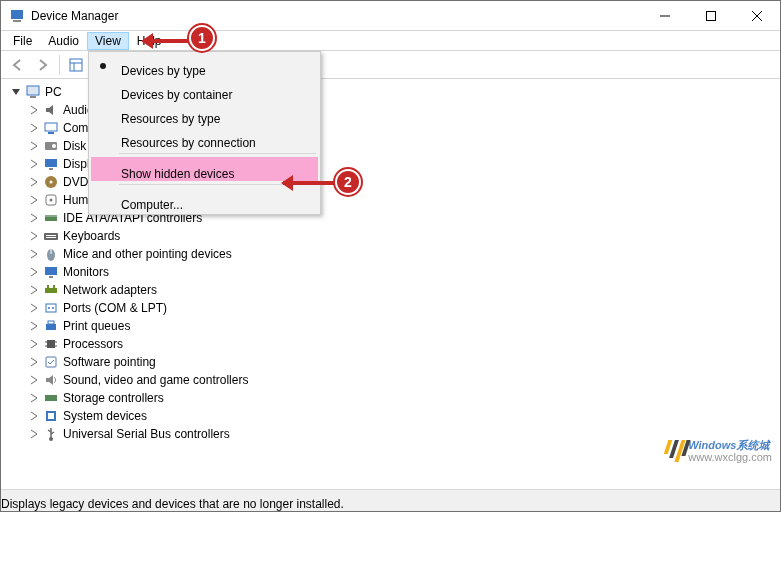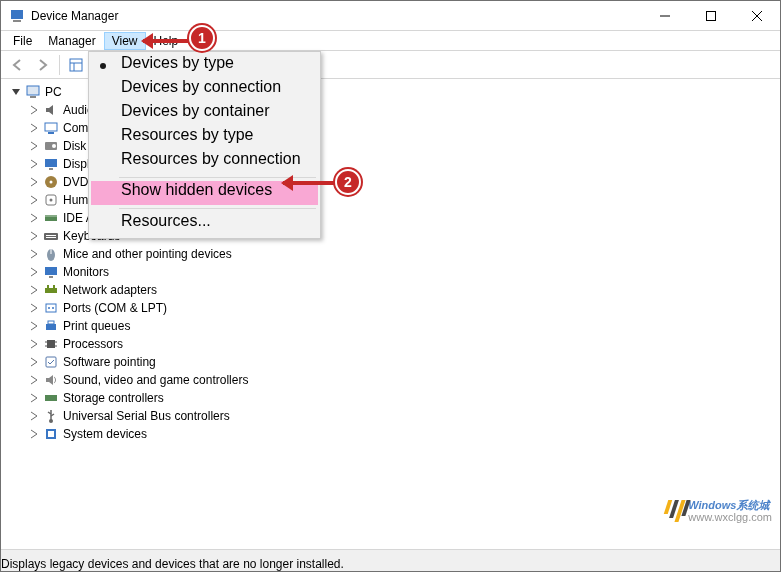--- a/index.html
+++ b/index.html
@@ -1,38 +1,38 @@
 <!DOCTYPE html>
 <html><head>
 <meta charset="utf-8">
 <style>
   * { box-sizing: border-box; }
   html, body { margin:0; padding:0; font-family: "Segoe UI", Tahoma, sans-serif; font-size:12px; color:#000; background:#fff; }
-  .window { width:781px; height:572px; border:1px solid #707070; display:flex; flex-direction:column; position:relative; background:#fff; }
+  .window { width:781px; height:512px; border:1px solid #707070; display:flex; flex-direction:column; position:relative; background:#fff; }
   .titlebar { height:30px; display:flex; align-items:center; border-bottom:1px solid #d6d6d6; }
   .titlebar .icon { width:16px; height:16px; margin:0 6px 0 8px; }
   .titlebar .title { flex:0 0 auto; font-size:12px; }
   .titlebar .spacer { flex:1; }
   .caption-btn { width:46px; height:30px; display:flex; align-items:center; justify-content:center; }
   .menubar { height:20px; display:flex; align-items:center; padding:0 4px; background:#fff; border-bottom:1px solid #d6d6d6; }
   .menu-item { padding:2px 8px; font-size:12px; cursor:default; }
   .menu-item.active { background:#cce8ff; border:1px solid #99d1ff; padding:1px 7px; }
   .toolbar { height:28px; display:flex; align-items:center; padding:0 4px; gap:2px; border-bottom:1px solid #d6d6d6; background:#fff; }
   .tb-btn { width:24px; height:24px; display:flex; align-items:center; justify-content:center; border:1px solid transparent; }
   .tb-sep { width:1px; height:20px; background:#d6d6d6; margin:0 2px; }
   .tree-area { flex:1; overflow:auto; background:#fff; padding:4px 0 16px 4px; position:relative; }
   .tree-root { font-size:12px; }
   .row { display:flex; align-items:center; height:18px; padding-left:4px; white-space:nowrap; }
   .row .caret { width:14px; height:14px; display:flex; align-items:center; justify-content:center; margin-right:2px; color:#6a6a6a; }
   .row .dev-icon { width:16px; height:16px; margin-right:4px; flex:0 0 auto; }
   .row .label { font-size:12px; }
   .children .row { padding-left:22px; }
   .statusbar { height:22px; border-top:1px solid #d6d6d6; display:flex; align-items:flex-end; padding:0 0; font-size:12px; background:#f0f0f0; }
   .dropdown { position:absolute; top:50px; left:87px; width:233px; background:#f2f2f2; border:1px solid #cccccc; box-shadow:2px 2px 4px rgba(0,0,0,.25); z-index:20; padding:2px; }
-  .dd-row { height:24px; display:flex; align-items:flex-start; font-size:16px; padding-left:30px; position:relative; cursor:default; }
+  .dd-row { height:24px; display:flex; align-items:flex-end; font-size:12px; padding-left:30px; position:relative; cursor:default; }
   .dd-row.highlight { background:#f9a8d4; }
   .dd-bullet { position:absolute; left:9px; top:9px; width:6px; height:6px; border-radius:50%; background:#1a1a1a; }
   .dd-sep { height:1px; background:#d7d7d7; margin:3px 2px 3px 28px; }
   .callout { position:absolute; width:26px; height:26px; background:#c62828; border:2px solid #fff; border-radius:50%; box-shadow:0 0 0 2px #c62828; color:#fff; font-weight:700; font-size:14px; display:flex; align-items:center; justify-content:center; z-index:30; }
   .arrow { position:absolute; height:4px; background:#c62828; z-index:29; }
   .arrow::before { content:""; position:absolute; left:-10px; top:-6px; border:8px solid transparent; border-right:12px solid #c62828; }
   .watermark { position:absolute; right:8px; bottom:26px; display:flex; align-items:center; opacity:.9; z-index:5; }
   .watermark .bars { display:flex; gap:2px; }
   .watermark .bars span { width:4px; background:#444; display:block; height:16px; transform:skewX(-18deg); }
   .watermark .txt { font-size:11px; line-height:12px; color:#3a76c4; }
@@ -66,21 +66,21 @@
     <div class="caption-btn caption-close">
         <svg width="10" height="10">
           <line x1="0" y1="0" x2="10" y2="10" stroke="#000"></line>
           <line x1="10" y1="0" x2="0" y2="10" stroke="#000"></line>
         </svg>
       </div>
   </div>
 
   <div class="menubar">
     <div class="menu-item">File</div>
-    <div class="menu-item">Manager</div>
+    <div class="menu-item">Audio</div>
     <div class="menu-item active">View</div>
     <div class="menu-item">Help</div>
   </div>
 
   <div class="toolbar">
     <div class="tb-btn">
         <svg width="16" height="16">
           <path d="M11 3 L5 8 L11 13" fill="none" stroke="#9a9a9a" stroke-width="2"></path>
         </svg>
       </div>
@@ -360,40 +360,40 @@
             <span class="label">Storage controllers</span>
           </div>
           <div class="row">
             <span class="caret">
               <svg width="10" height="10">
                 <path d="M2 1 L8 5 L2 9" fill="none" stroke="#6a6a6a"></path>
               </svg>
             </span>
             <span class="dev-icon">
               <svg width="16" height="16">
+                <rect x="3" y="3" width="10" height="10" fill="#3a76c4"></rect>
+                <rect x="5" y="5" width="6" height="6" fill="#fff"></rect>
+              </svg>
+            </span>
+            <span class="label">System devices</span>
+          </div>
+          <div class="row">
+            <span class="caret">
+              <svg width="10" height="10">
+                <path d="M2 1 L8 5 L2 9" fill="none" stroke="#6a6a6a"></path>
+              </svg>
+            </span>
+            <span class="dev-icon">
+              <svg width="16" height="16">
                 <circle cx="8" cy="13" r="2" fill="#666666"></circle>
                 <line x1="8" y1="2" x2="8" y2="13" stroke="#666666" stroke-width="1.5"></line>
                 <path d="M8 6l-3-2M8 8l3-2" stroke="#666666" stroke-width="1.5" fill="none"></path>
               </svg>
             </span>
             <span class="label">Universal Serial Bus controllers</span>
-          </div>
-          <div class="row">
-            <span class="caret">
-              <svg width="10" height="10">
-                <path d="M2 1 L8 5 L2 9" fill="none" stroke="#6a6a6a"></path>
-              </svg>
-            </span>
-            <span class="dev-icon">
-              <svg width="16" height="16">
-                <rect x="3" y="3" width="10" height="10" fill="#3a76c4"></rect>
-                <rect x="5" y="5" width="6" height="6" fill="#fff"></rect>
-              </svg>
-            </span>
-            <span class="label">System devices</span>
           </div>
         </div>
     </div>
 
     <div class="watermark">
       <div class="bars">
           <span style="background:#f2a900;height:14px"></span>
           <span style="background:#333;height:18px"></span>
           <span style="background:#f2a900;height:22px"></span>
           <span style="background:#333;height:16px"></span>
@@ -408,38 +408,35 @@
   <div class="statusbar">
     <span>Displays legacy devices and devices that are no longer installed.</span>
   </div>
 
   <div class="dropdown">
     <div class="dd-row">
       <span class="dd-bullet"></span>
       <span>Devices by type</span>
     </div>
     <div class="dd-row">
-        <span>Devices by connection</span>
-      </div>
-    <div class="dd-row">
         <span>Devices by container</span>
       </div>
     <div class="dd-row">
         <span>Resources by type</span>
       </div>
     <div class="dd-row">
         <span>Resources by connection</span>
       </div>
     <div class="dd-sep"></div>
     <div class="dd-row highlight">
         <span>Show hidden devices</span>
       </div>
     <div class="dd-sep"></div>
     <div class="dd-row">
-        <span>Resources...</span>
+        <span>Computer...</span>
       </div>
   </div>
 
   <div class="arrow" style="left:142px; top:38px; width:48px;"></div>
   <div class="callout" style="left:188px; top:24px;">
       <span>1</span>
     </div>
 
   <div class="arrow" style="left:282px; top:180px; width:54px;"></div>
   <div class="callout" style="left:334px; top:168px;">

